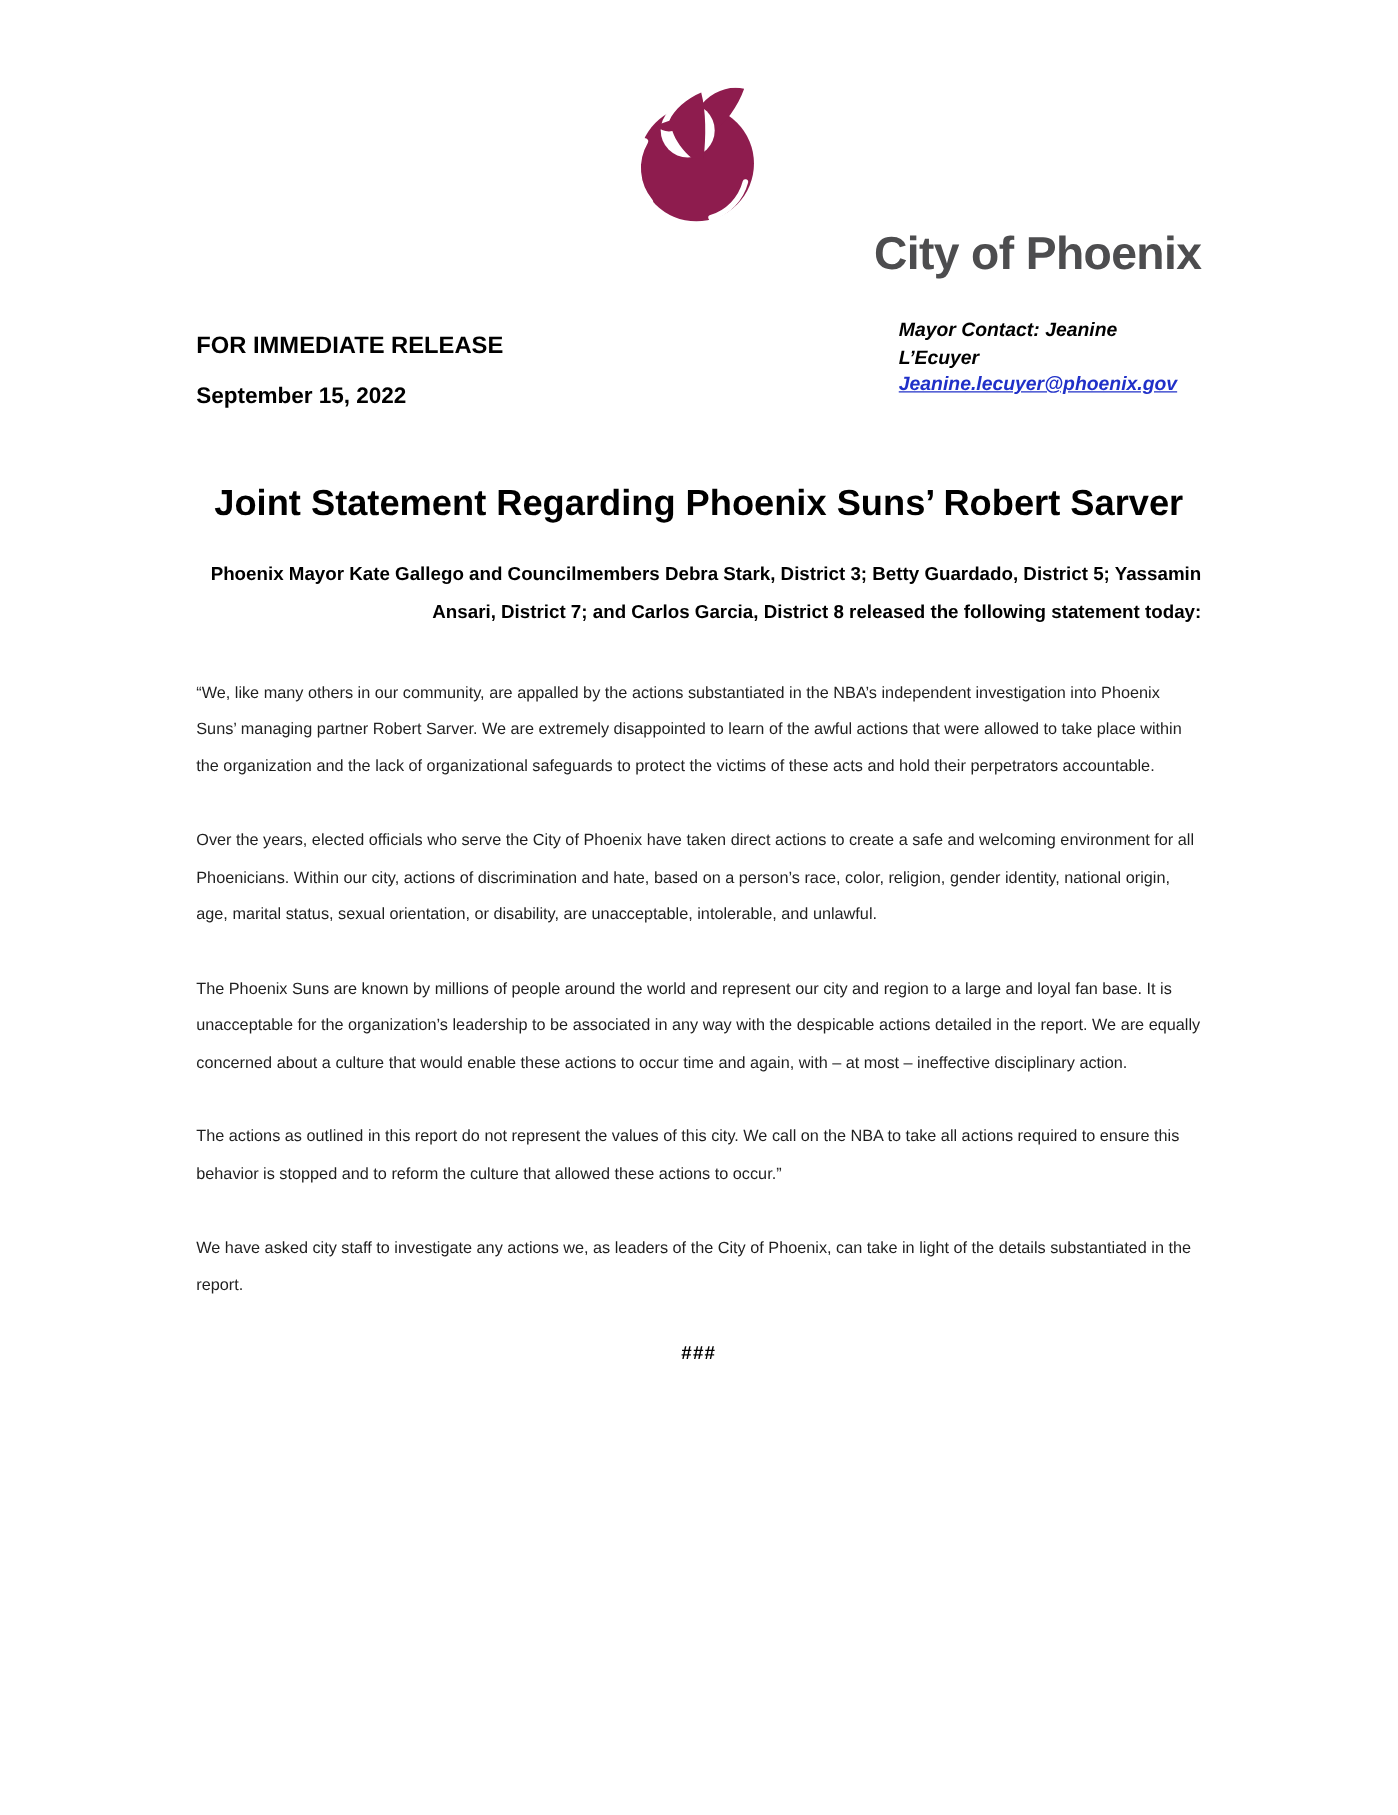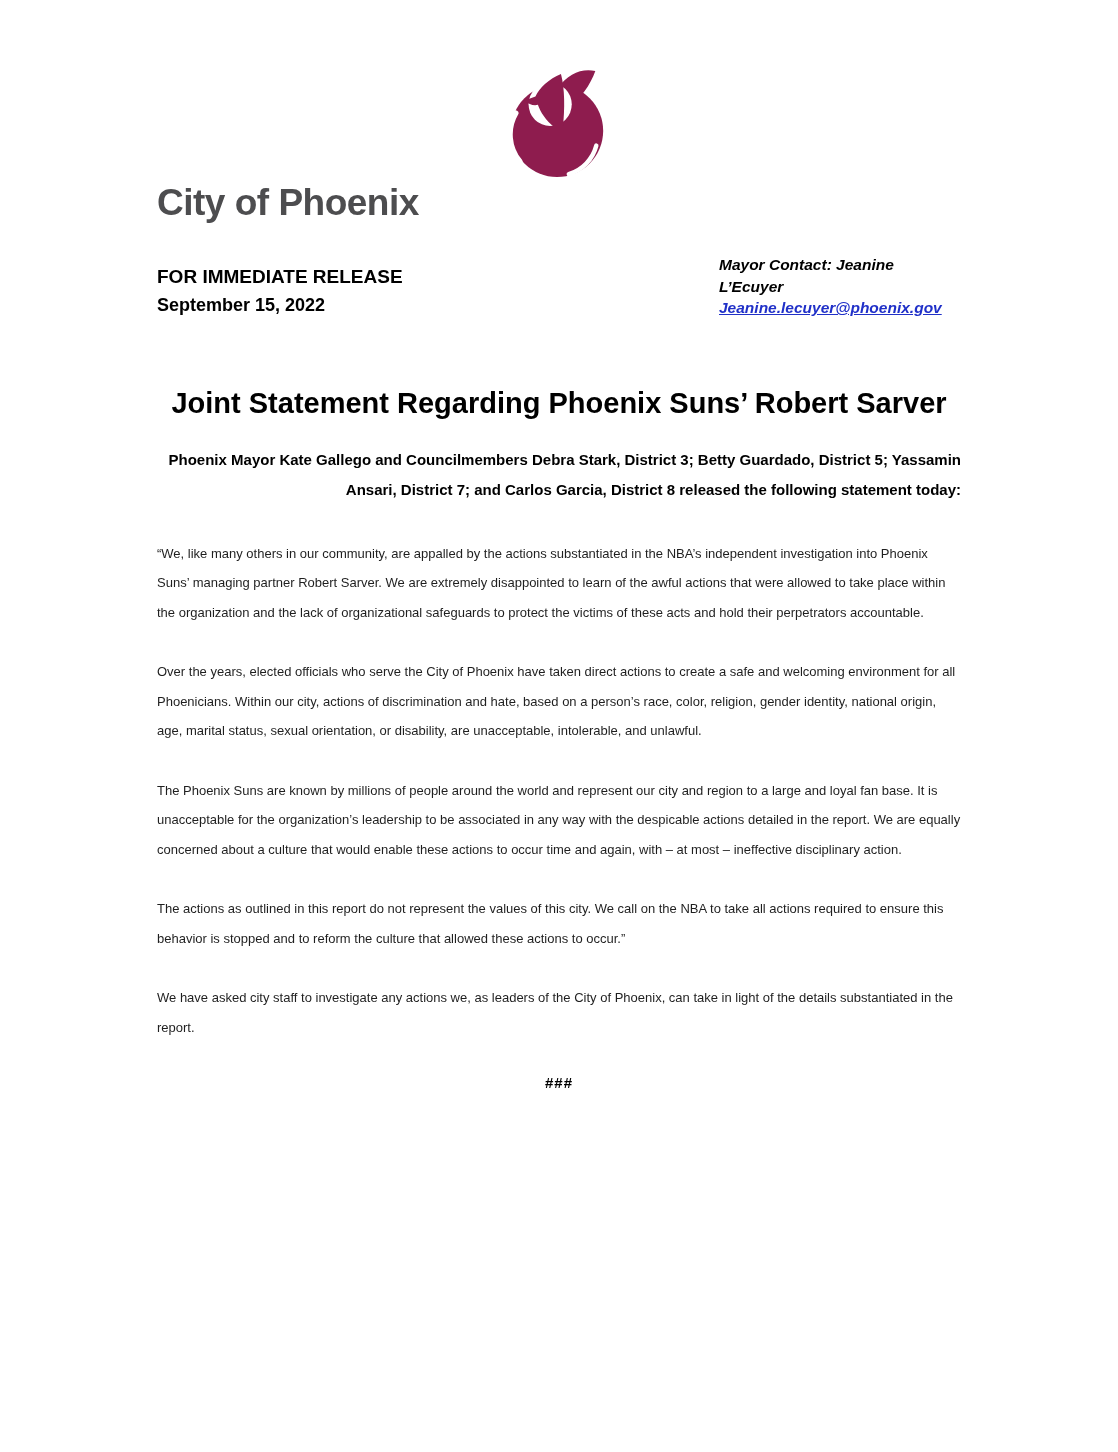--- a/index.html
+++ b/index.html
@@ -7,34 +7,34 @@
     width:1118px;
     min-height:1452px;
     margin:0 auto;
     background:#ffffff;
     box-sizing:border-box;
     padding:70px 157px 40px 157px;
     font-family:"Liberation Sans", sans-serif;
     color:#1f1f1f;
   }
   
-  .masthead{text-align:left;margin-bottom:30px;}
+  .masthead{text-align:right;margin-bottom:30px;}
   .logo-svg{display:block;margin:0 auto;}
   .wordmark{
     font-size:37px;
     font-weight:bold;
     color:#4d4d4f;
     letter-spacing:-0.5px;
     margin-top:4px;
   }
   
   .release-row{display:flex;justify-content:space-between;align-items:flex-start;margin-bottom:46px;gap:37px;}
   .release-left{padding-top:12px;}
   .release-label{font-size:19px;font-weight:bold;color:#000;}
-  .release-date{font-size:18px;font-weight:bold;color:#000;margin-top:7px;}
+  .release-date{font-size:18px;font-weight:bold;color:#000;margin-top:18px;}
   .contacts{width:242px;font-style:italic;}
   .contact-block{margin-bottom:23px;}
   .contact-line{font-size:15.5px;font-weight:bold;color:#000;line-height:21.5px;}
   .email-link{
     display:inline-block;
     font-size:15.5px;font-weight:bold;line-height:21.5px;
     color:#2030c8;text-decoration:underline;text-align:right;
   }
   
   .headline{

